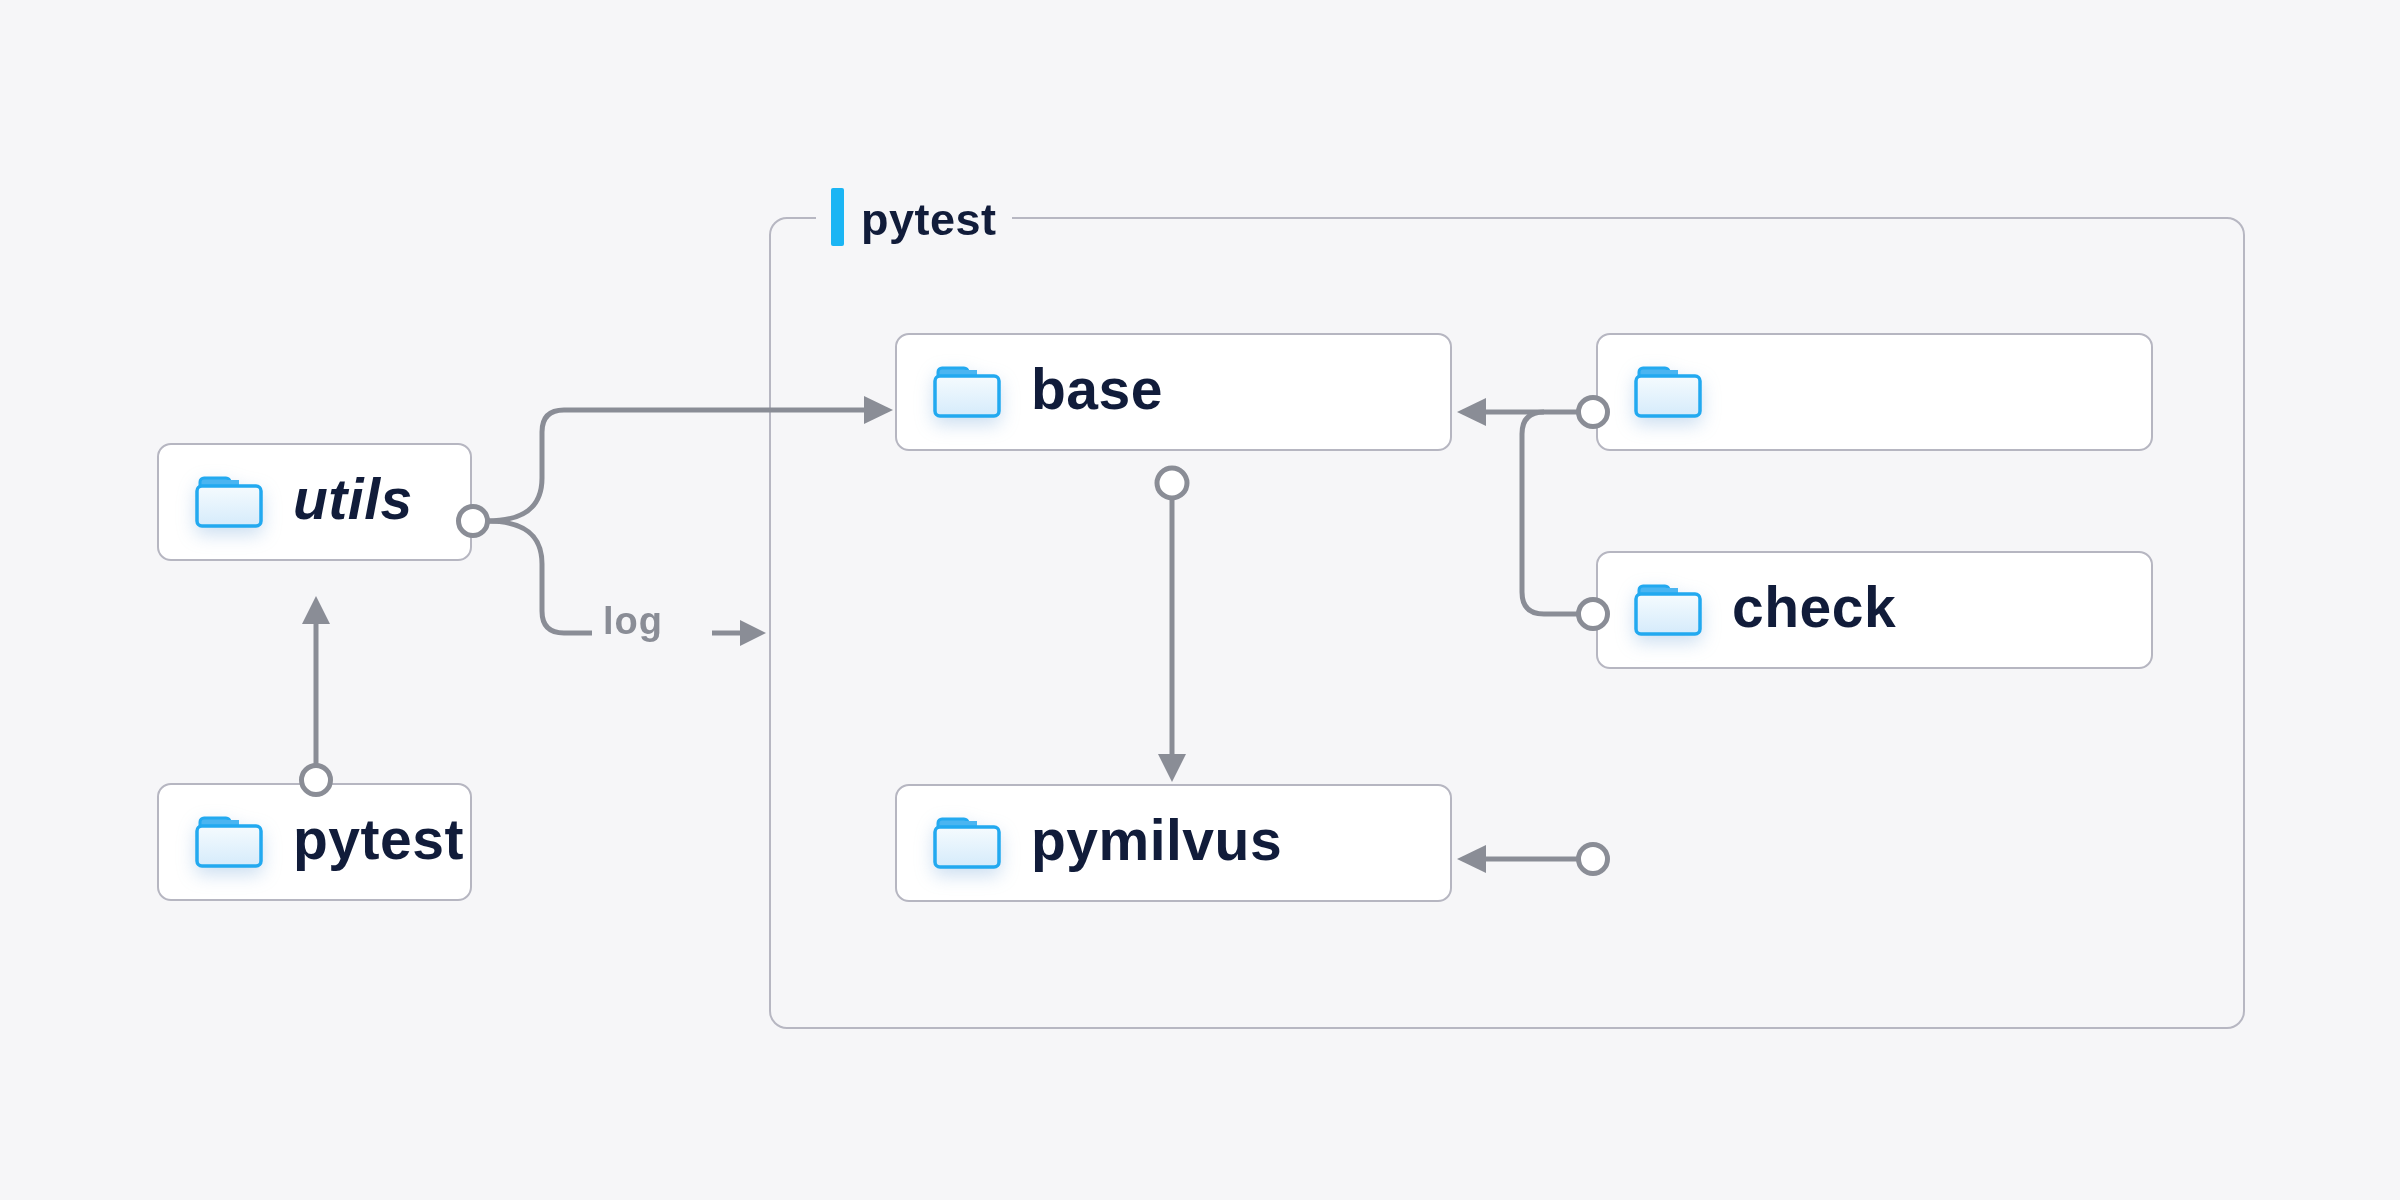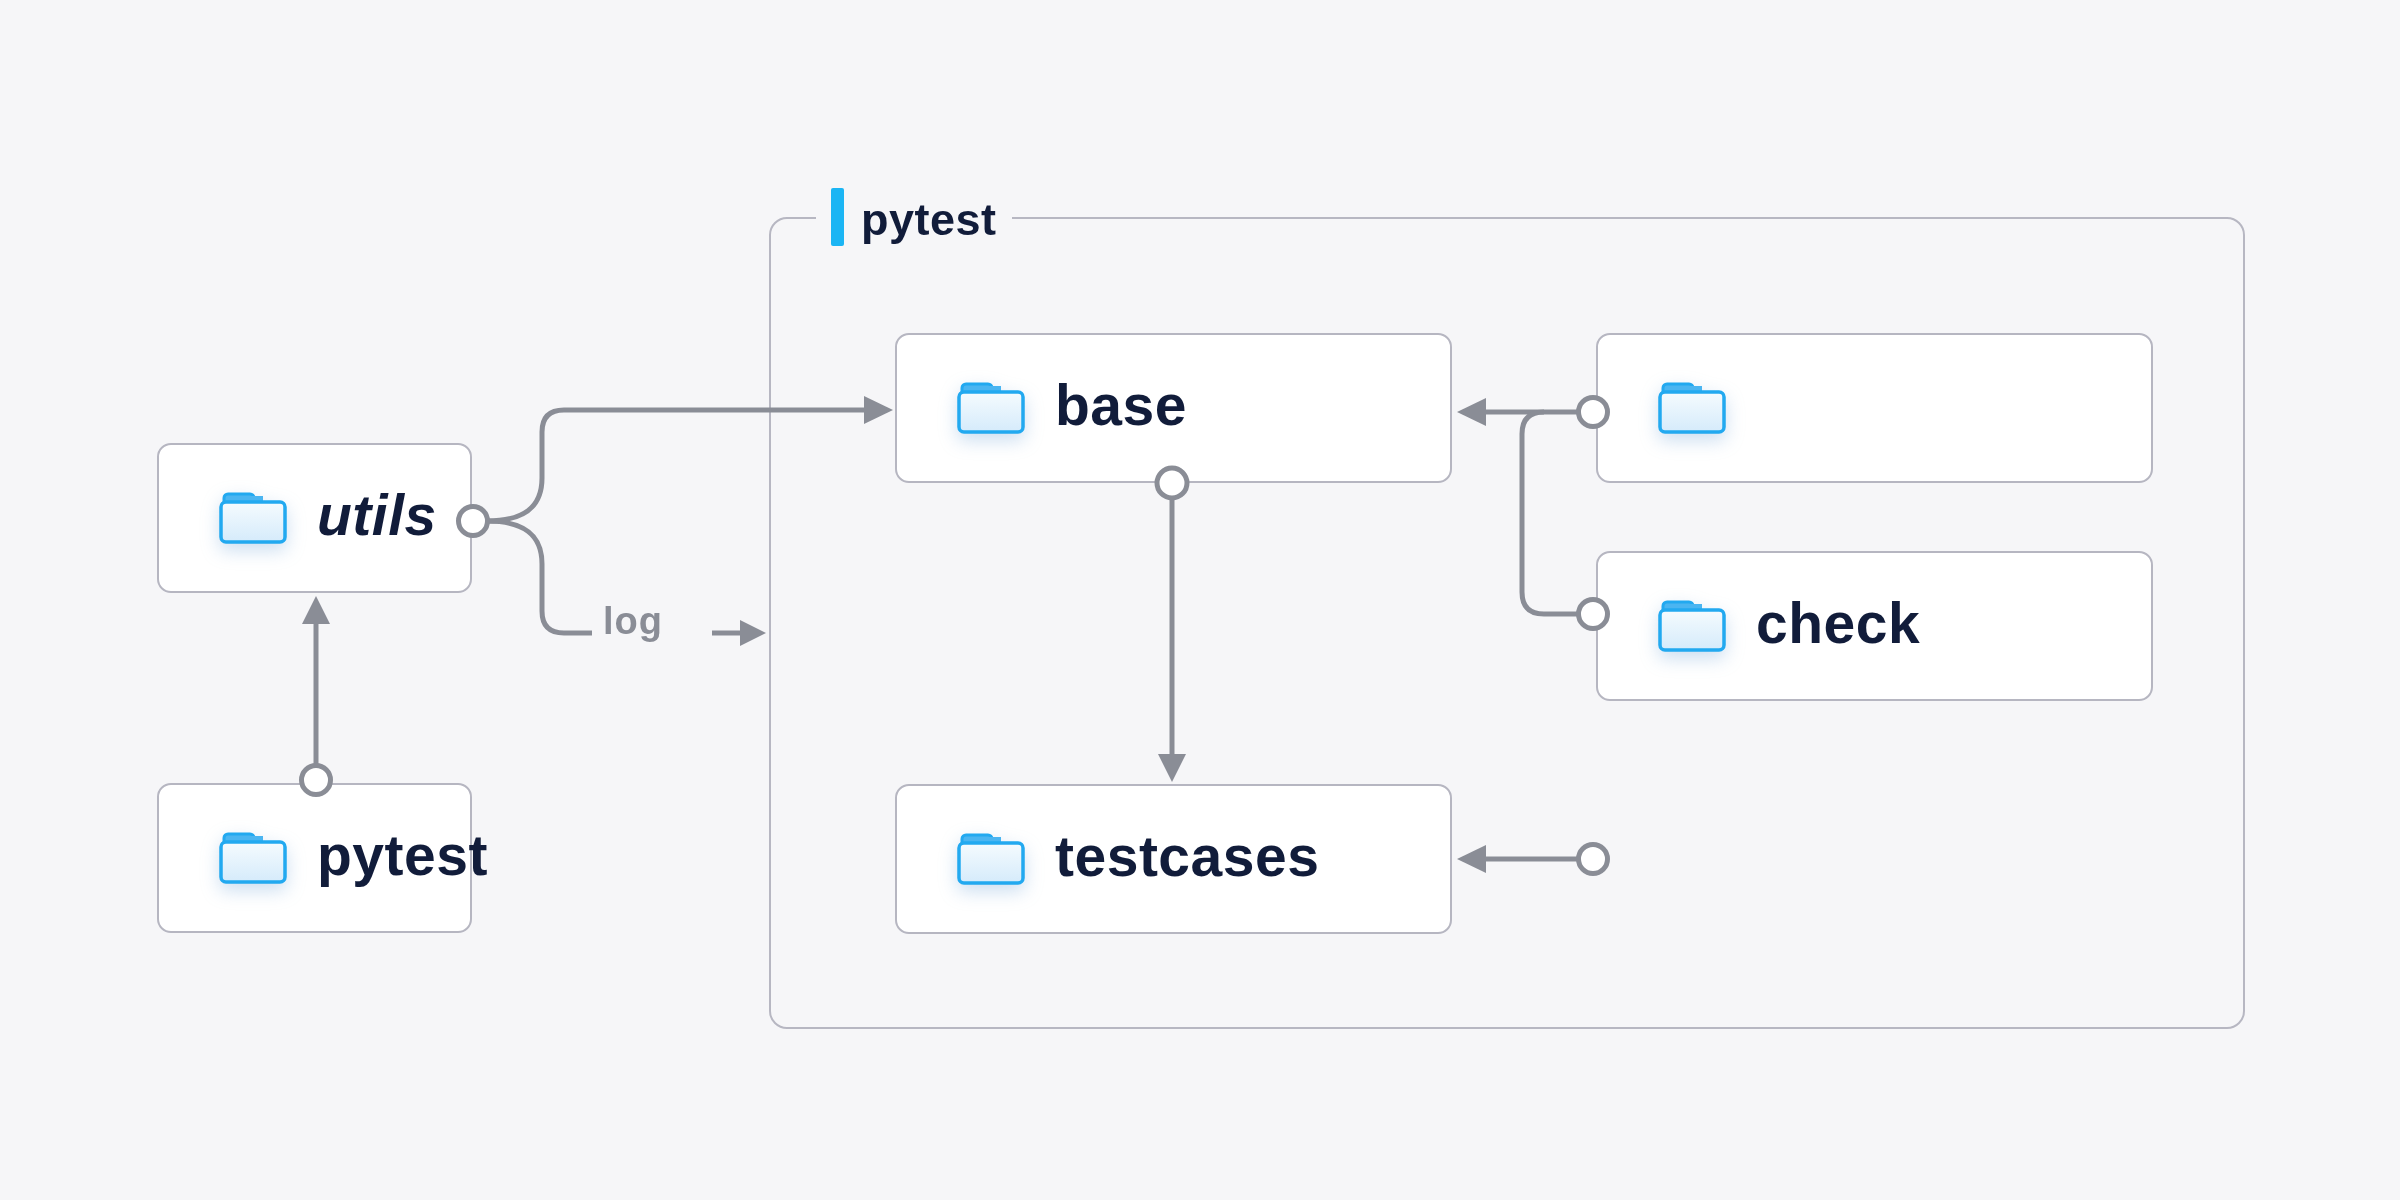--- a/index.html
+++ b/index.html
@@ -36,27 +36,27 @@
   .group-label .group-title{
     font-size:45px;font-weight:700;
     color:var(--text,#111c3a);
     letter-spacing:0.5px;
     line-height:1;
     padding-bottom:4px;
   }
   
   .node{
     position:absolute;
-    height:150px;
+    height:118px;
     background:#ffffff;
     border:2.5px solid var(--node-border,#b6b6c1);
     border-radius:14px;
     box-sizing:border-box;
     display:flex;align-items:center;
-    padding-left:60px;
+    padding-left:36px;
     gap:30px;
     z-index:3;
   }
   .node .label{
     font-size:57px;font-weight:700;
     color:var(--text,#111c3a);
     letter-spacing:0.5px;
     line-height:1;
     padding-bottom:6px;
   }
@@ -150,21 +150,21 @@
   <div class="node" id="node-check">
     <svg class="folder">
         <use href="#folderIcon"></use>
       </svg>
     <span class="label">check</span>
   </div>
   <div class="node" id="node-testcases">
     <svg class="folder">
         <use href="#folderIcon"></use>
       </svg>
-    <span class="label">testcases</span>
+    <span class="label">pymilvus</span>
   </div>
 
   <div class="edge-label">log</div>
 
   <svg class="connectors" viewBox="0 0 2400 1200">
 
     <path class="edge" d="M 487 521 C 523 521 542 508 542 478 L 542 432 Q 542 410 564 410 L 866 410"></path>
     <polygon class="arrowhead" points="893,410 864,396 864,424"></polygon>
 
     <path class="edge" d="M 487 521 C 523 521 542 534 542 564 L 542 611 Q 542 633 564 633 L 592 633"></path>

